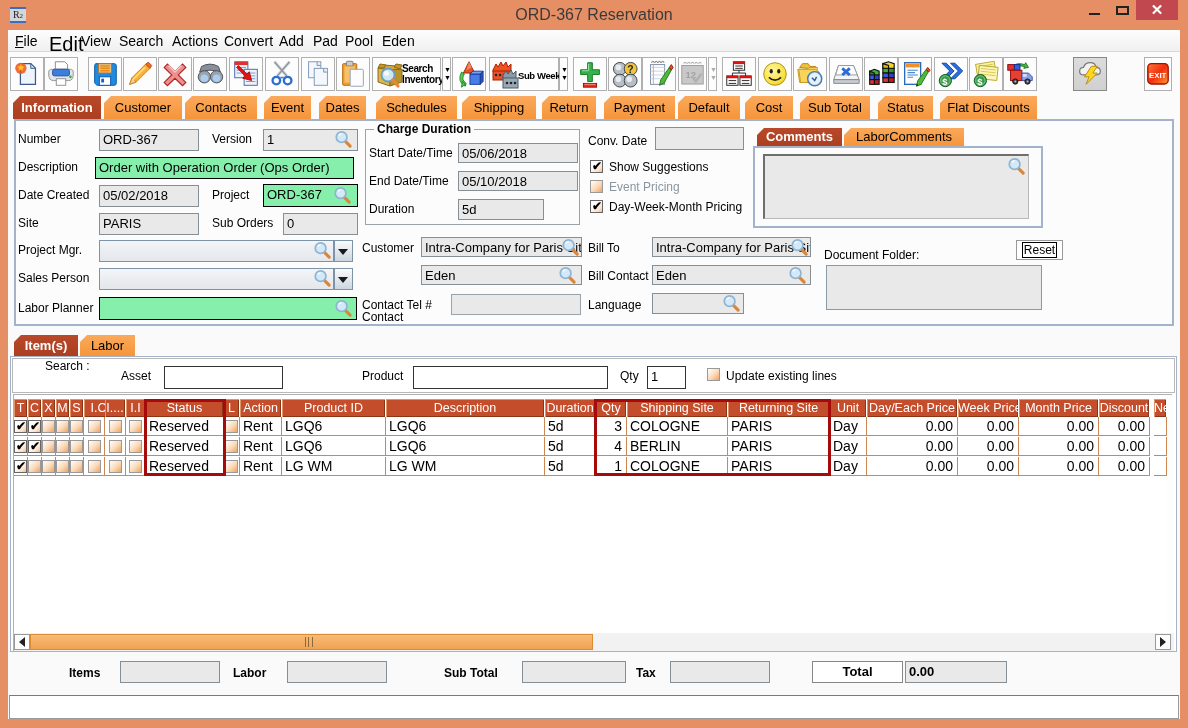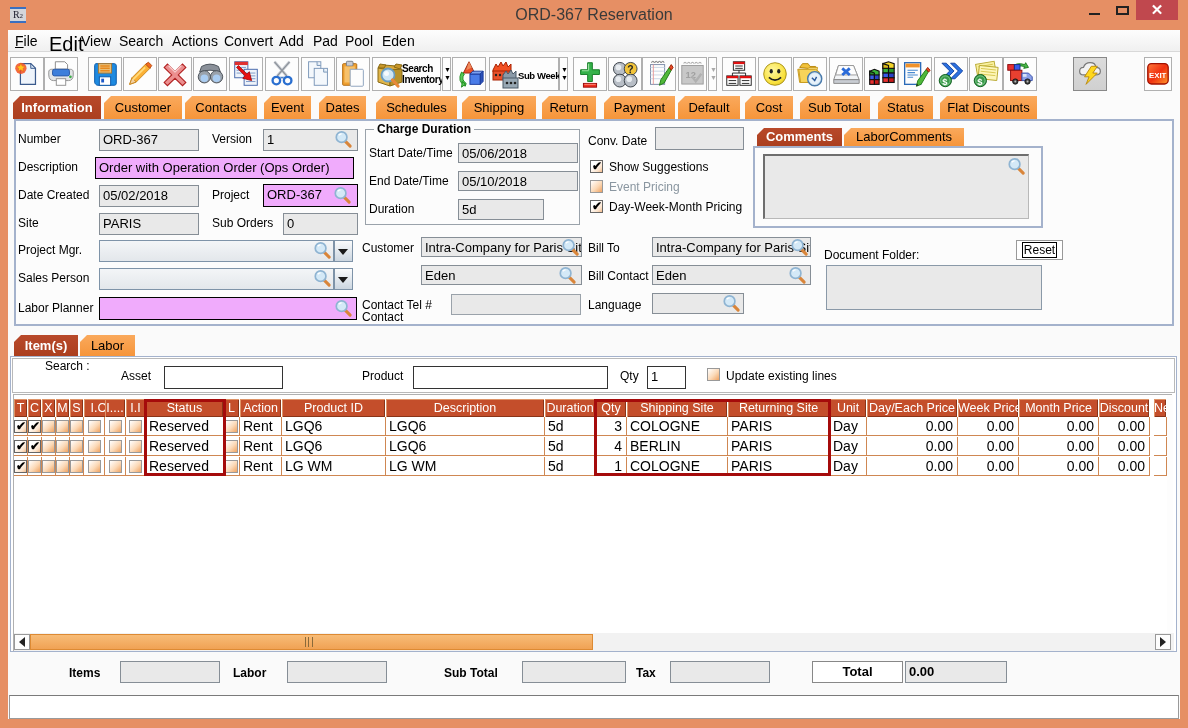--- a/index.html
+++ b/index.html
@@ -5,21 +5,21 @@
 html,body{margin:0;padding:0;}
 *{box-sizing:border-box;}
 #win{position:relative;width:1188px;height:728px;background:#e68f64;font-family:"Liberation Sans",sans-serif;overflow:hidden;}
 .abs{position:absolute;}
 #inner{position:absolute;left:8px;top:30px;width:1172px;height:689px;background:#fafafa;}
 #titlebar{position:absolute;left:0;top:0;width:1188px;height:30px;}
 #title{position:absolute;top:6px;left:0;width:1188px;text-align:center;font-size:16px;color:#3a3a3a;}
 .lbl{position:absolute;font-size:12px;color:#000;white-space:nowrap;}
 .b{font-weight:bold;}
 .fld{position:absolute;background:#e9e9e9;border:1px solid #868e96;font-size:13px;color:#000;padding:2px 3px;white-space:nowrap;overflow:hidden;}
-.wfld{position:absolute;background:#f0abfc;border:1.5px solid #000;font-size:13px;color:#000;padding:2px 3px;white-space:nowrap;overflow:hidden;}
+.wfld{position:absolute;background:#86efac;border:1.5px solid #000;font-size:13px;color:#000;padding:2px 3px;white-space:nowrap;overflow:hidden;}
 .mag{position:absolute;width:19px;height:19px;}
 .tab{position:absolute;background:linear-gradient(#faa95c,#f6953a);color:#000;font-size:13px;text-align:center;clip-path:polygon(7px 0,100% 0,100% 100%,0 100%,0 7px);}
 .tabsel{background:linear-gradient(#b8492a,#ab3f1f);color:#fff;font-weight:bold;}
 .tbtn{position:absolute;width:34px;height:34px;background:#fdfdfd;border:1px solid #b0b0b0;top:57px;}
 .chk{position:absolute;width:13px;height:13px;border:1px solid #666;background:linear-gradient(135deg,#ffffff 30%,#fbe3cc 75%,#f3bb8a 100%);}
 .chk.on::after{content:"✔";position:absolute;left:1px;top:-2px;font-size:12px;font-weight:bold;color:#000;}
 .chk.grad{background:linear-gradient(135deg,#ffffff 0%,#fbd9b7 55%,#efa261 100%);border:1px solid #999;}
 svg{display:block;}
 .hcell{position:absolute;top:399px;height:18px;background:#c44e2b;color:#fff;font-size:12.5px;text-align:center;line-height:18px;box-shadow:inset 1px 1px 0 #de9468,inset -1px -1px 0 #8a3418;white-space:nowrap;overflow:hidden;}
 .rcell{position:absolute;background:#fff;border-right:1px solid #cf8752;border-bottom:1px solid #cf8752;font-size:14px;color:#000;line-height:18px;white-space:nowrap;overflow:hidden;}

